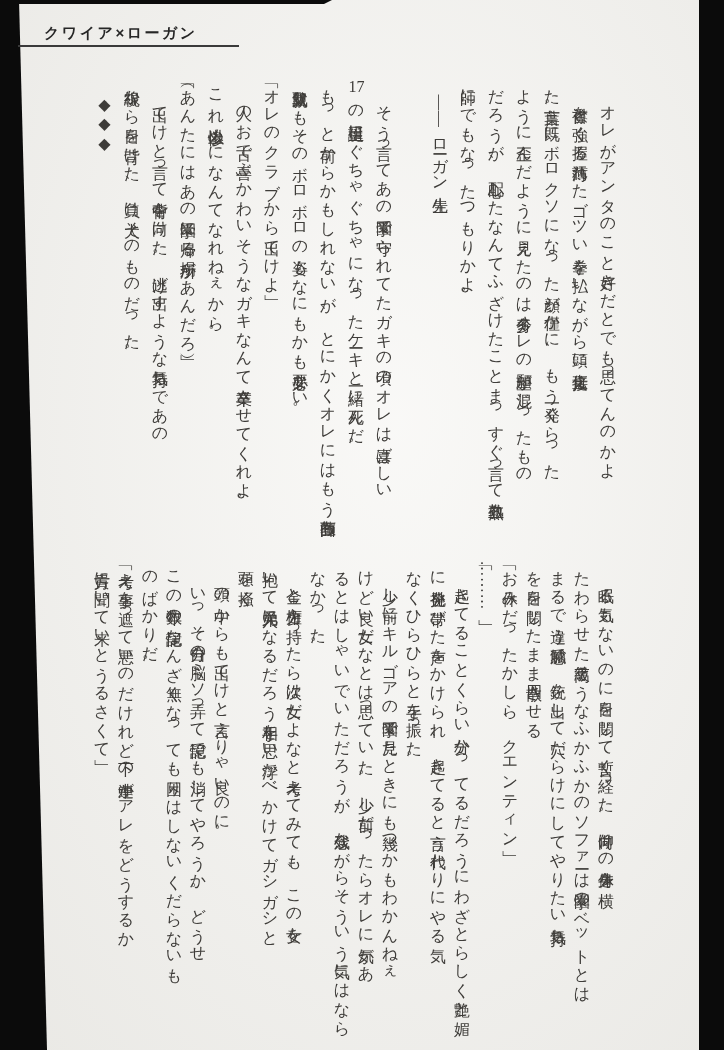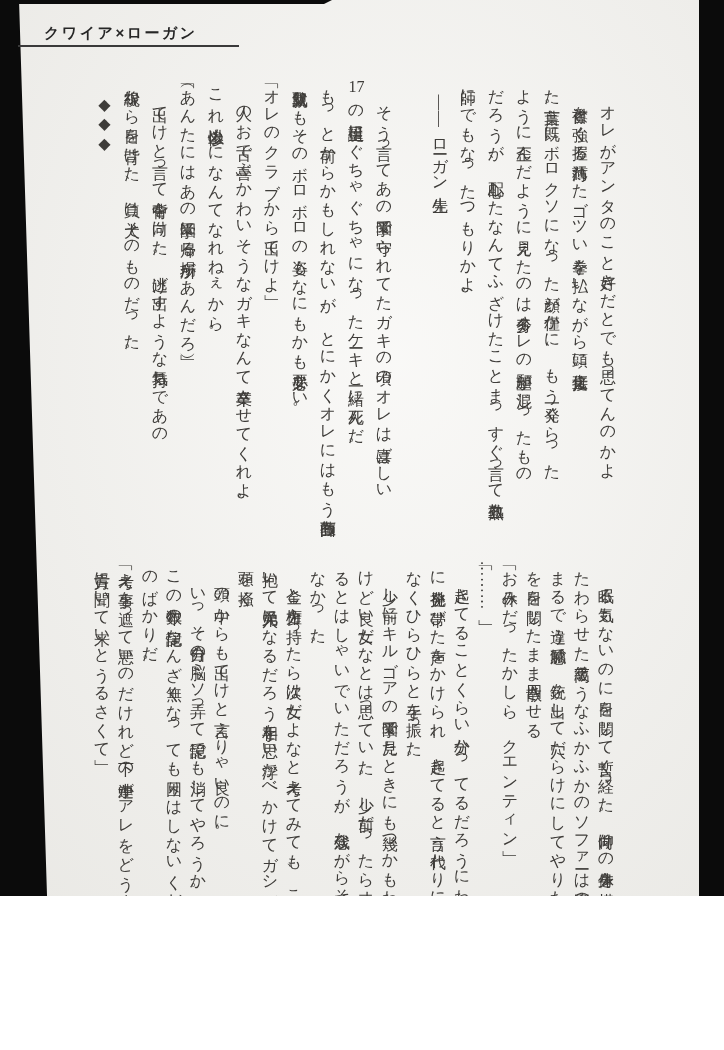--- a/index.html
+++ b/index.html
@@ -6,21 +6,21 @@
     --paper:#f2f1ed;
     --ink:#3e3c39;
     --frame:#0b0b0b;
     --header-ink:#262626;
     --rule:#3a3a3a;
   }
   html,body{margin:0;padding:0;}
   body{background:#ffffff;}
   .page{
     position:relative;
-    width:724px;height:896px;
+    width:724px;height:1050px;
     background:var(--paper);
     background-image:radial-gradient(ellipse at 55% 40%, rgba(255,255,255,0.55), rgba(0,0,0,0.035));
     overflow:hidden;
   }
   .frame-left{
     position:absolute;left:0;top:0;width:47px;height:100%;
     background:var(--frame);
     clip-path:polygon(0 0,19px 0,47px 100%,0 100%);
   }
   .frame-right{

